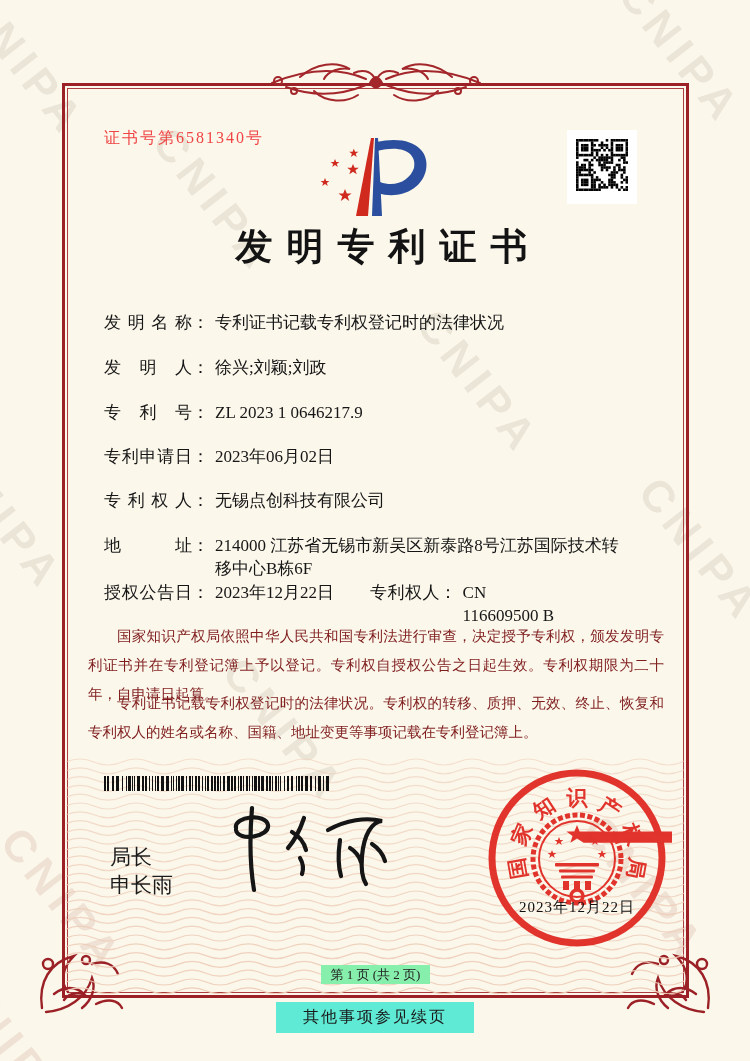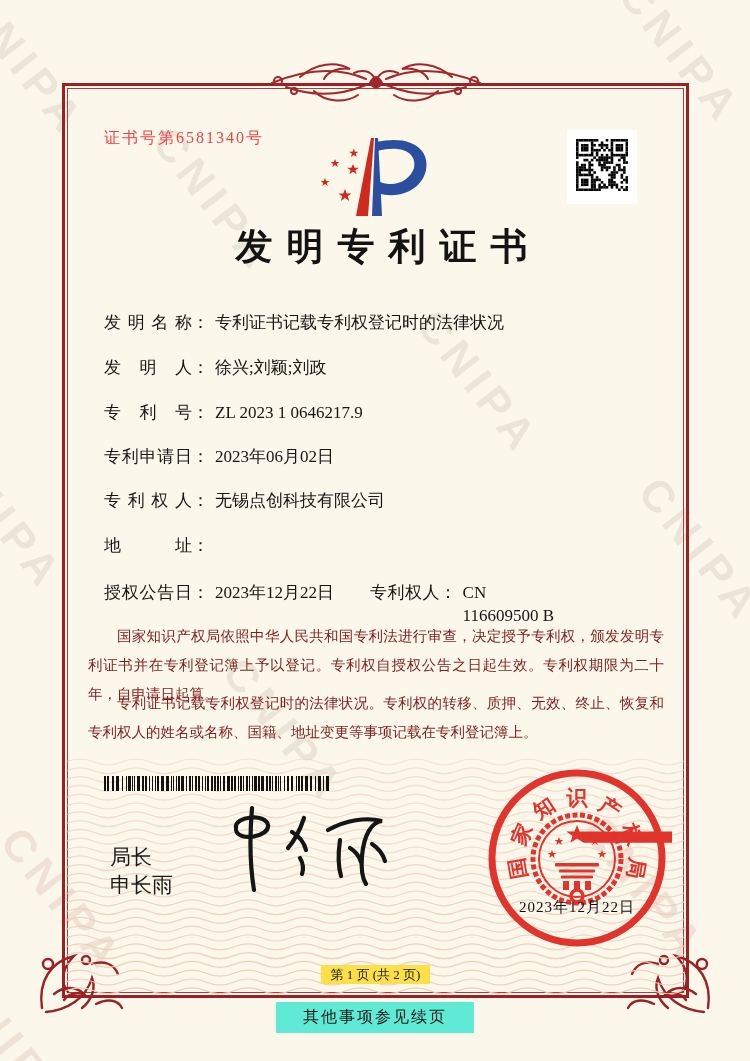--- a/index.html
+++ b/index.html
@@ -62,21 +62,21 @@
   .signer.t1 { top:843px; } .signer.t2 { top:871px; }
 
   .signature { position:absolute; left:212px; top:798px; width:195px; height:98px; z-index:2; }
 
   .seal { position:absolute; left:482px; top:763px; width:190px; height:190px;
           z-index:3; opacity:0.95; }
   .seal-date { position:absolute; left:482px; top:898px; width:190px; text-align:center;
                font-size:15px; color:#101010; z-index:4; letter-spacing:1px; }
 
   .page-num { position:absolute; left:62px; top:965px; width:627px; text-align:center; z-index:2; }
-  .page-num span { background:#fde047; padding:2px 10px; font-size:13px; color:#222; }
+  .page-num span { background:#86efac; padding:2px 10px; font-size:13px; color:#222; }
 
   .cont-note { position:absolute; left:276px; top:1002px; width:198px; z-index:2;
                background:#5eead4; text-align:center; padding:5px 0;
                font-size:16px; color:#1a1a1a; letter-spacing:2px; }
 </style>
 </head>
 <body>
 
 <div class="page">
 
@@ -447,20 +447,21 @@
     <span class="fvalue">2023年06月02日</span>
   </div>
   <div class="row r5">
     <span class="flabel">专利权人</span>
       <span class="colon">：</span>
     <span class="fvalue">无锡点创科技有限公司</span>
   </div>
   <div class="row r6">
     <span class="flabel">地址</span>
       <span class="colon">：</span>
+    <span class="fvalue addr-val">214000 江苏省无锡市新吴区新泰路8号江苏国际技术转移中心B栋6F</span>
   </div>
   <div class="row r7">
     <span class="flabel">授权公告日</span>
       <span class="colon">：</span>
     <span class="fvalue">2023年12月22日</span>
     <span class="pair2">
       <span class="flabel">专利权人</span>
         <span class="colon">：</span>
       <span class="fvalue">CN 116609500 B</span>
     </span>

